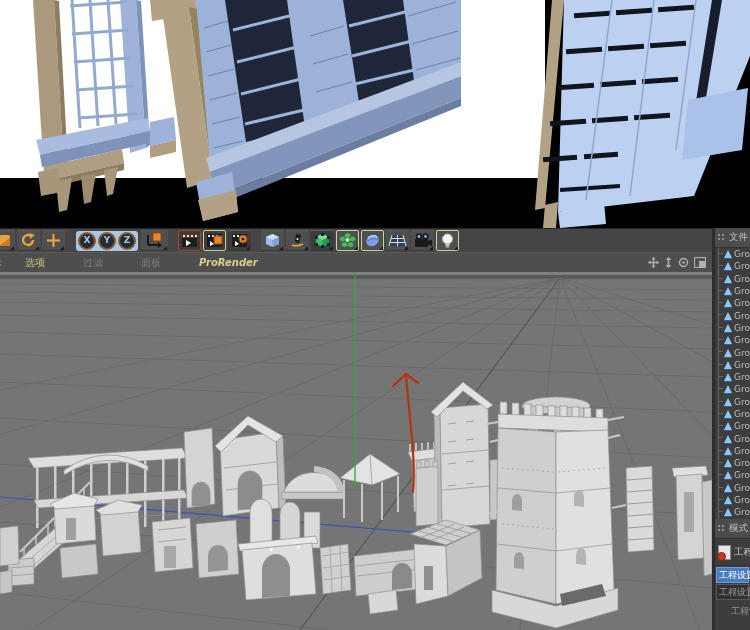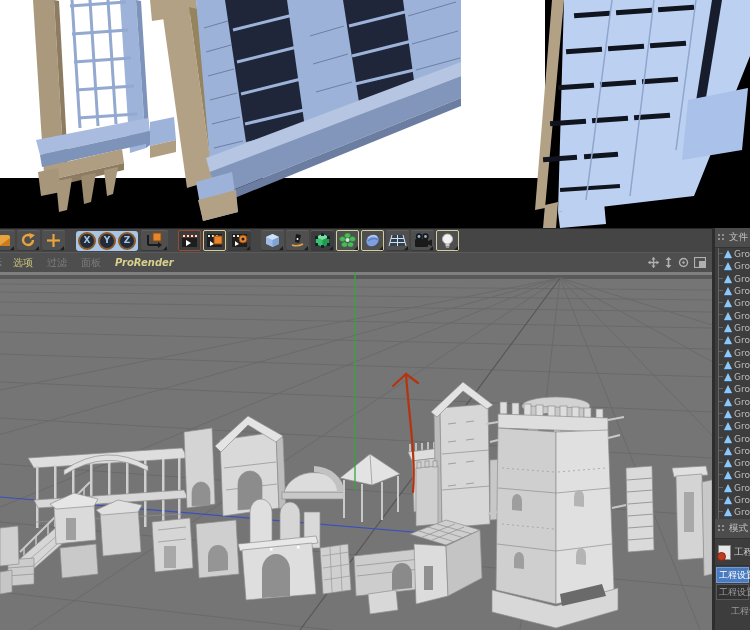--- a/index.html
+++ b/index.html
@@ -25,21 +25,21 @@
   .tgap{width:8px;flex:none;}
   .xyz{display:flex;background:#a9c6e6;border-radius:3px;padding:1px;margin:0 2px;flex:none;}
   .xyz .ax{width:18px;height:18px;margin:0 1px;border-radius:50%;background:#222b39;
            border:2px solid #8a5a2a;box-sizing:border-box;display:flex;align-items:center;justify-content:center;
            color:#a9c6e6;font-size:9px;font-weight:bold;line-height:1;}
 
   
   .menubar{position:absolute;left:0;top:252px;width:712px;height:20px;background:#4e4e4e;
            display:flex;align-items:center;font-size:10px;box-sizing:border-box;
            border-top:1px solid #5a5a5a;}
-  .mitem{margin:0 7px;flex:none;white-space:nowrap;}
+  .mitem{margin:0 19px;flex:none;white-space:nowrap;}
   .m-cut{color:#8a8a8a;margin:0 4px 0 -8px;}
   .m-active{color:#cdc57e;}
   .m-dim{color:#7d7d7d;}
   .m-pro{color:#d8d18c;font-weight:bold;font-style:italic;}
   .vctrl{margin-left:auto;display:flex;align-items:center;margin-right:6px;}
   .vctrl svg{margin-left:5px;display:block;}
 
   
   .viewport{position:absolute;left:0;top:272px;width:712px;height:358px;background:#757575;overflow:hidden;}
 

